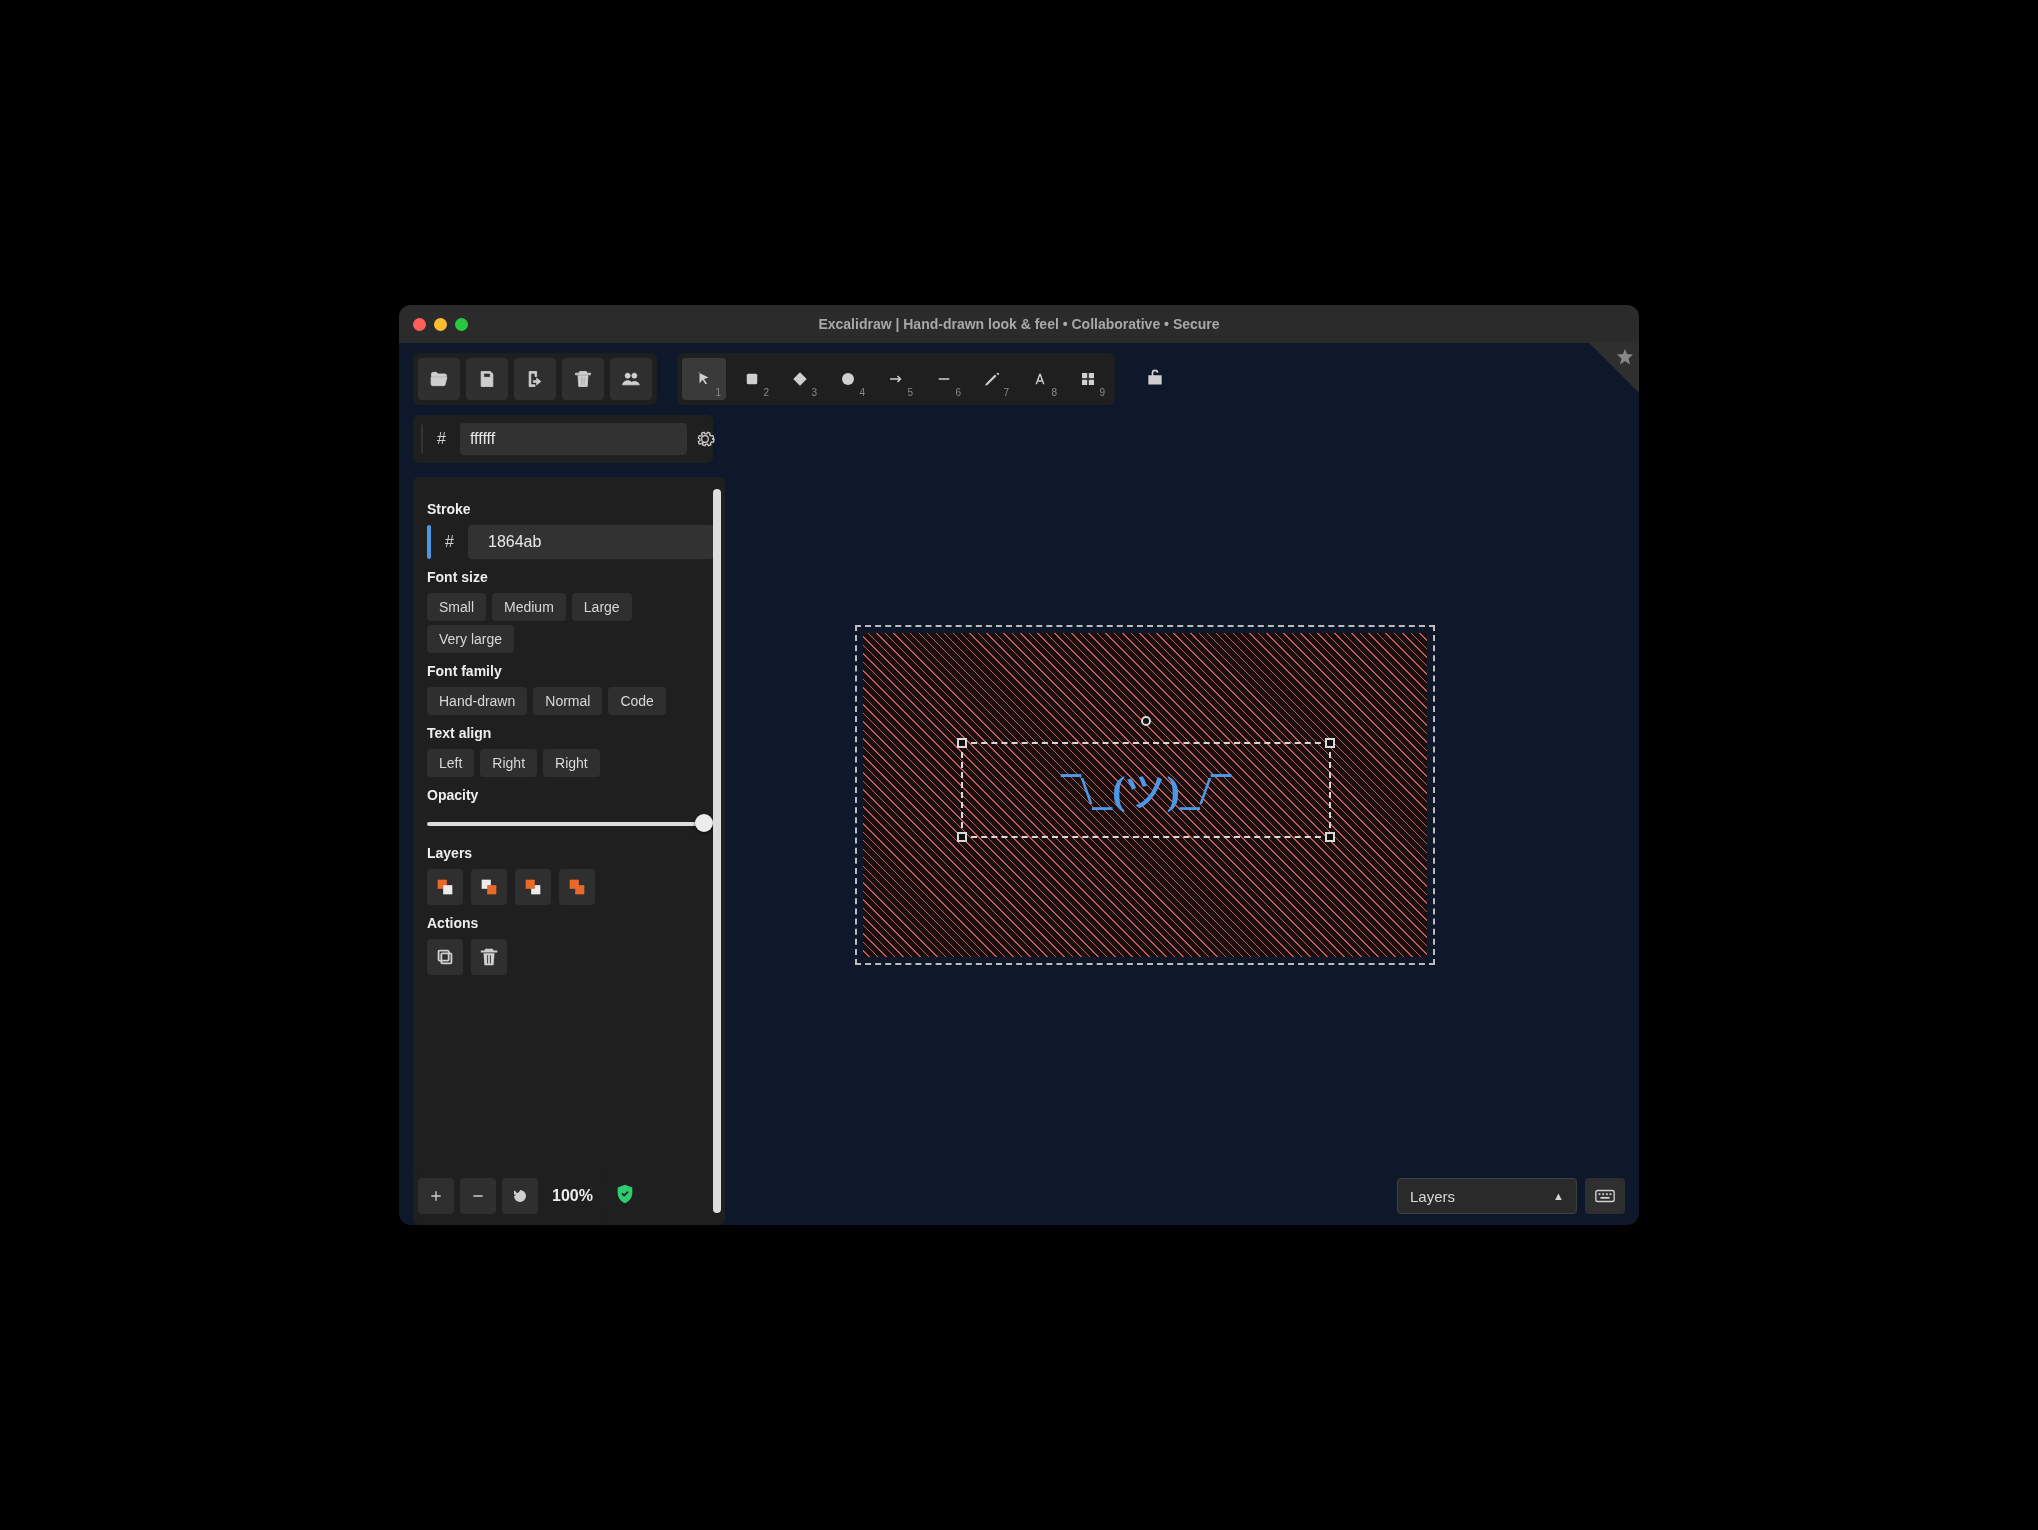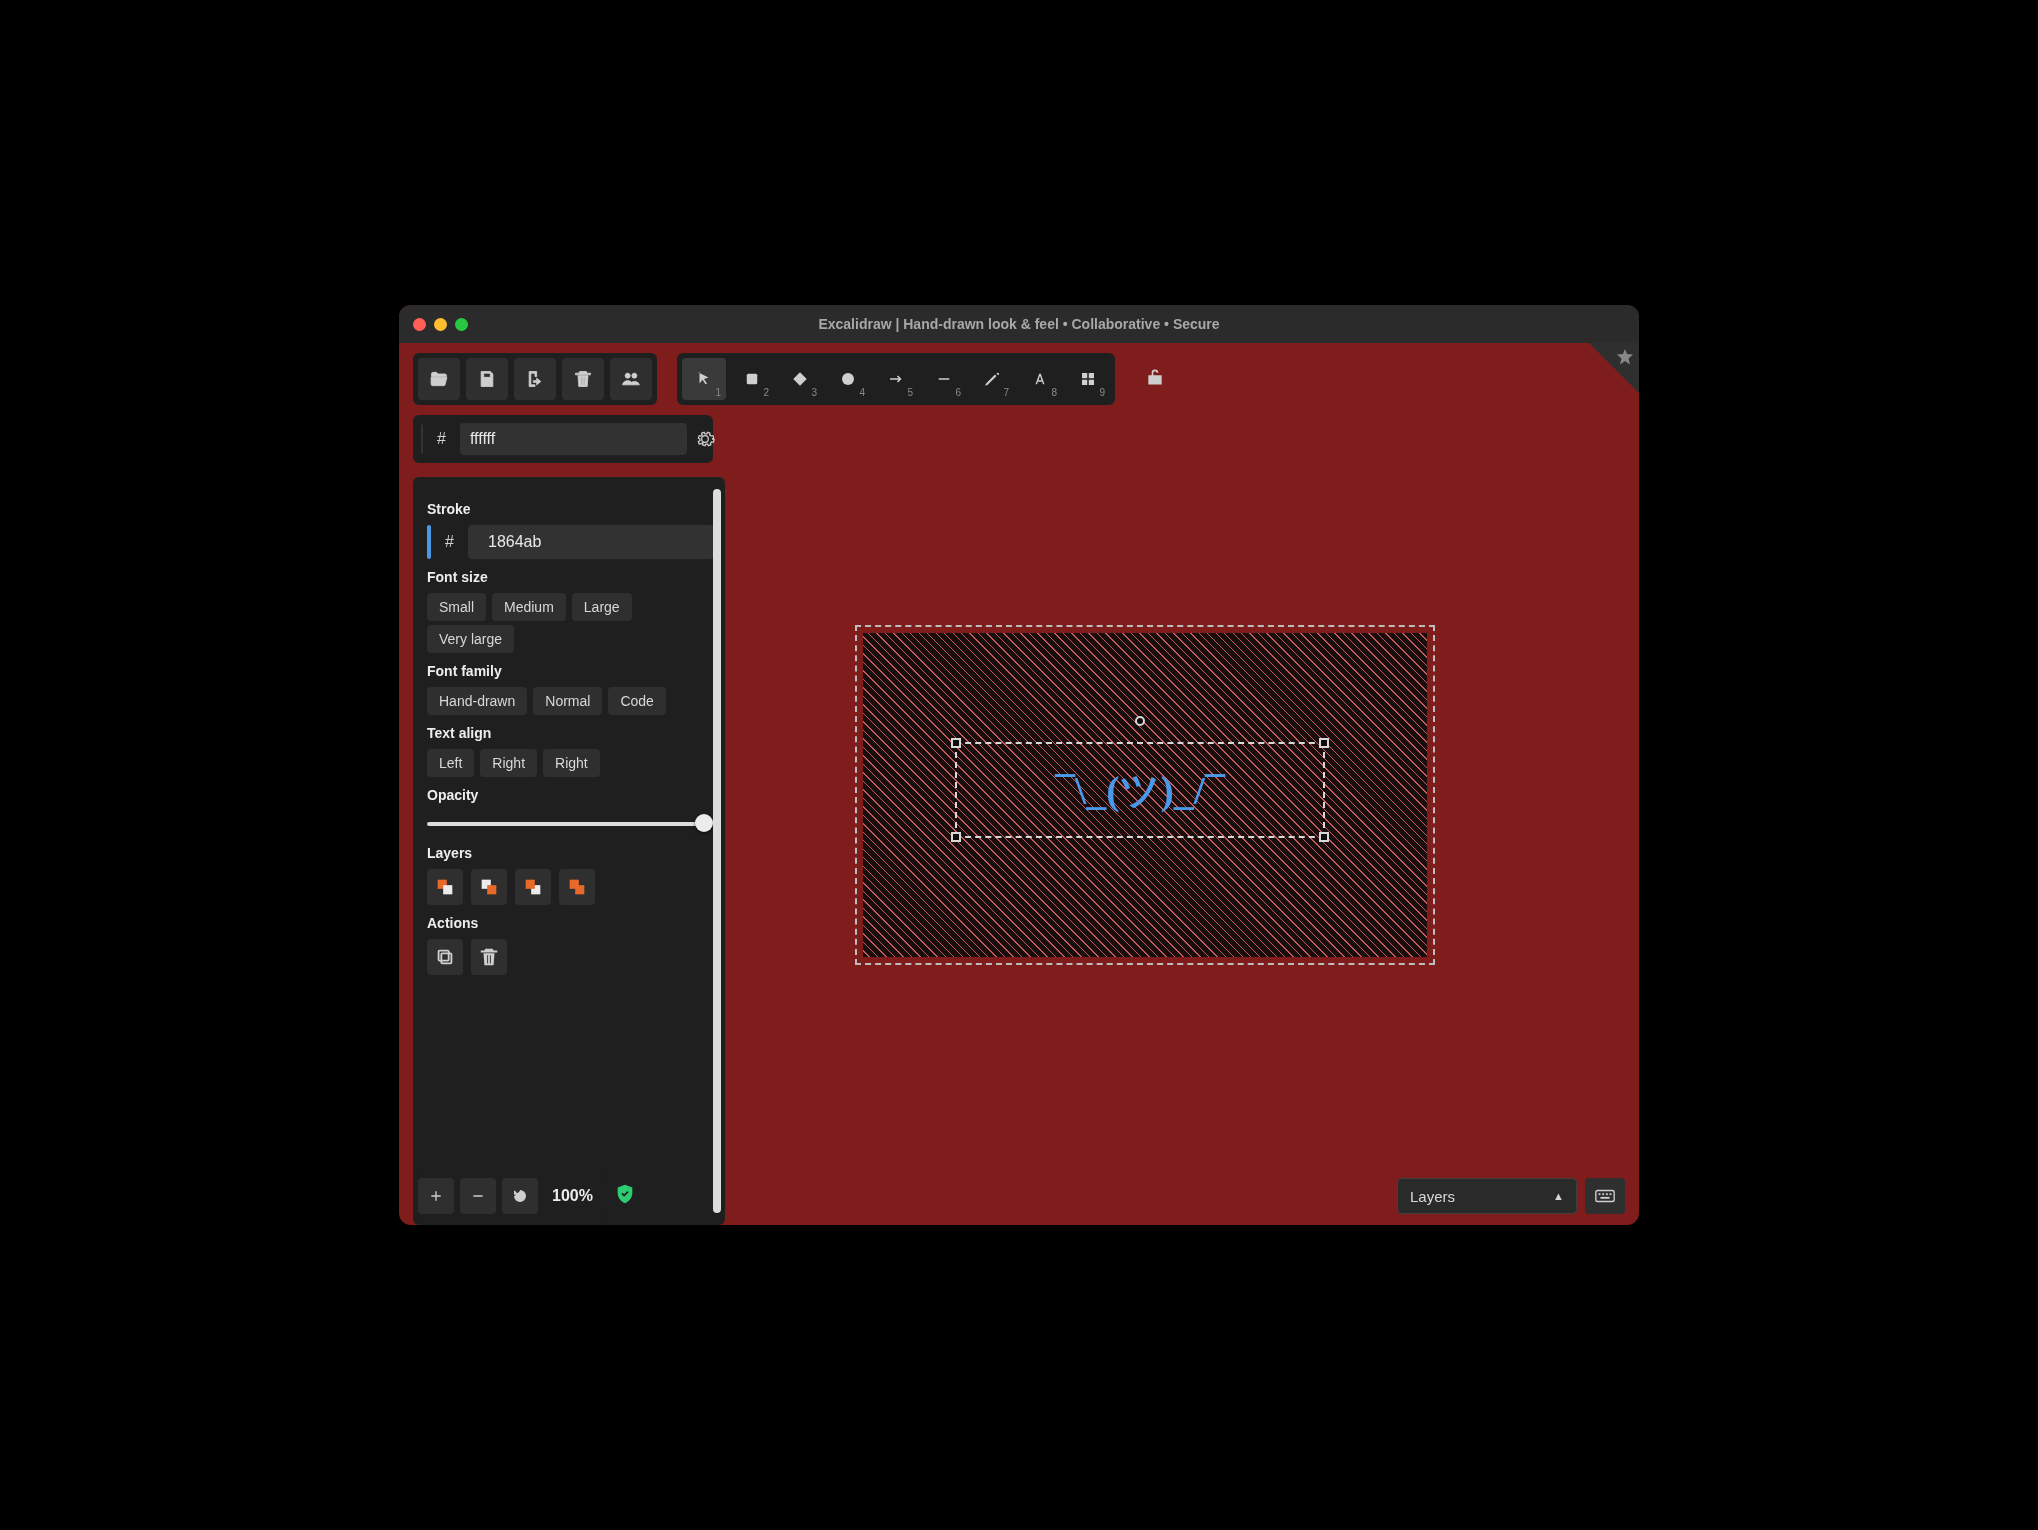--- a/index.html
+++ b/index.html
@@ -9,21 +9,21 @@
     font-family: -apple-system, BlinkMacSystemFont, "Segoe UI", Helvetica, Arial, sans-serif;
     color: #e8e8e8;
     display: flex;
     align-items: center;
     justify-content: center;
     padding: 60px;
   }
   .window {
     width: 1240px;
     height: 920px;
-    background: #7f1d1d;
+    background: #0f172a;
     border-radius: 12px;
     box-shadow: 0 40px 80px 20px rgba(0,0,0,0.7);
     display: flex;
     flex-direction: column;
     overflow: hidden;
     position: relative;
   }
   .titlebar {
     height: 38px;
     background: #2b2b2b;
@@ -126,21 +126,21 @@
   .hatch {
     position: absolute; inset: 6px;
     background: #1a0d0d;
     overflow: hidden;
   }
   .hatch::before {
     content: ""; position: absolute; inset: -50%;
     background: repeating-linear-gradient(45deg, #c55a5a 0 1px, transparent 1px 6px);
   }
   .inner-sel {
-    position: absolute; left: 98px; top: 115px; width: 370px; height: 96px;
+    position: absolute; left: 104px; top: 115px; width: 370px; height: 96px;
     border: 2px dashed #d8d8d8;
   }
   .handle { position: absolute; width: 10px; height: 10px; background: #0d0d0d; border: 2px solid #d8d8d8; }
   .handle.tl2 { top: -6px; left: -6px; }
   .handle.tr2 { top: -6px; right: -6px; }
   .handle.bl2 { bottom: -6px; left: -6px; }
   .handle.br2 { bottom: -6px; right: -6px; }
   .rot-handle { position: absolute; top: -28px; left: 50%; transform: translateX(-50%); width: 10px; height: 10px; border: 2px solid #d8d8d8; border-radius: 50%; background: #0d0d0d; }
   .shrug {
     position: absolute; left: 50%; top: 50%; transform: translate(-50%,-50%);

